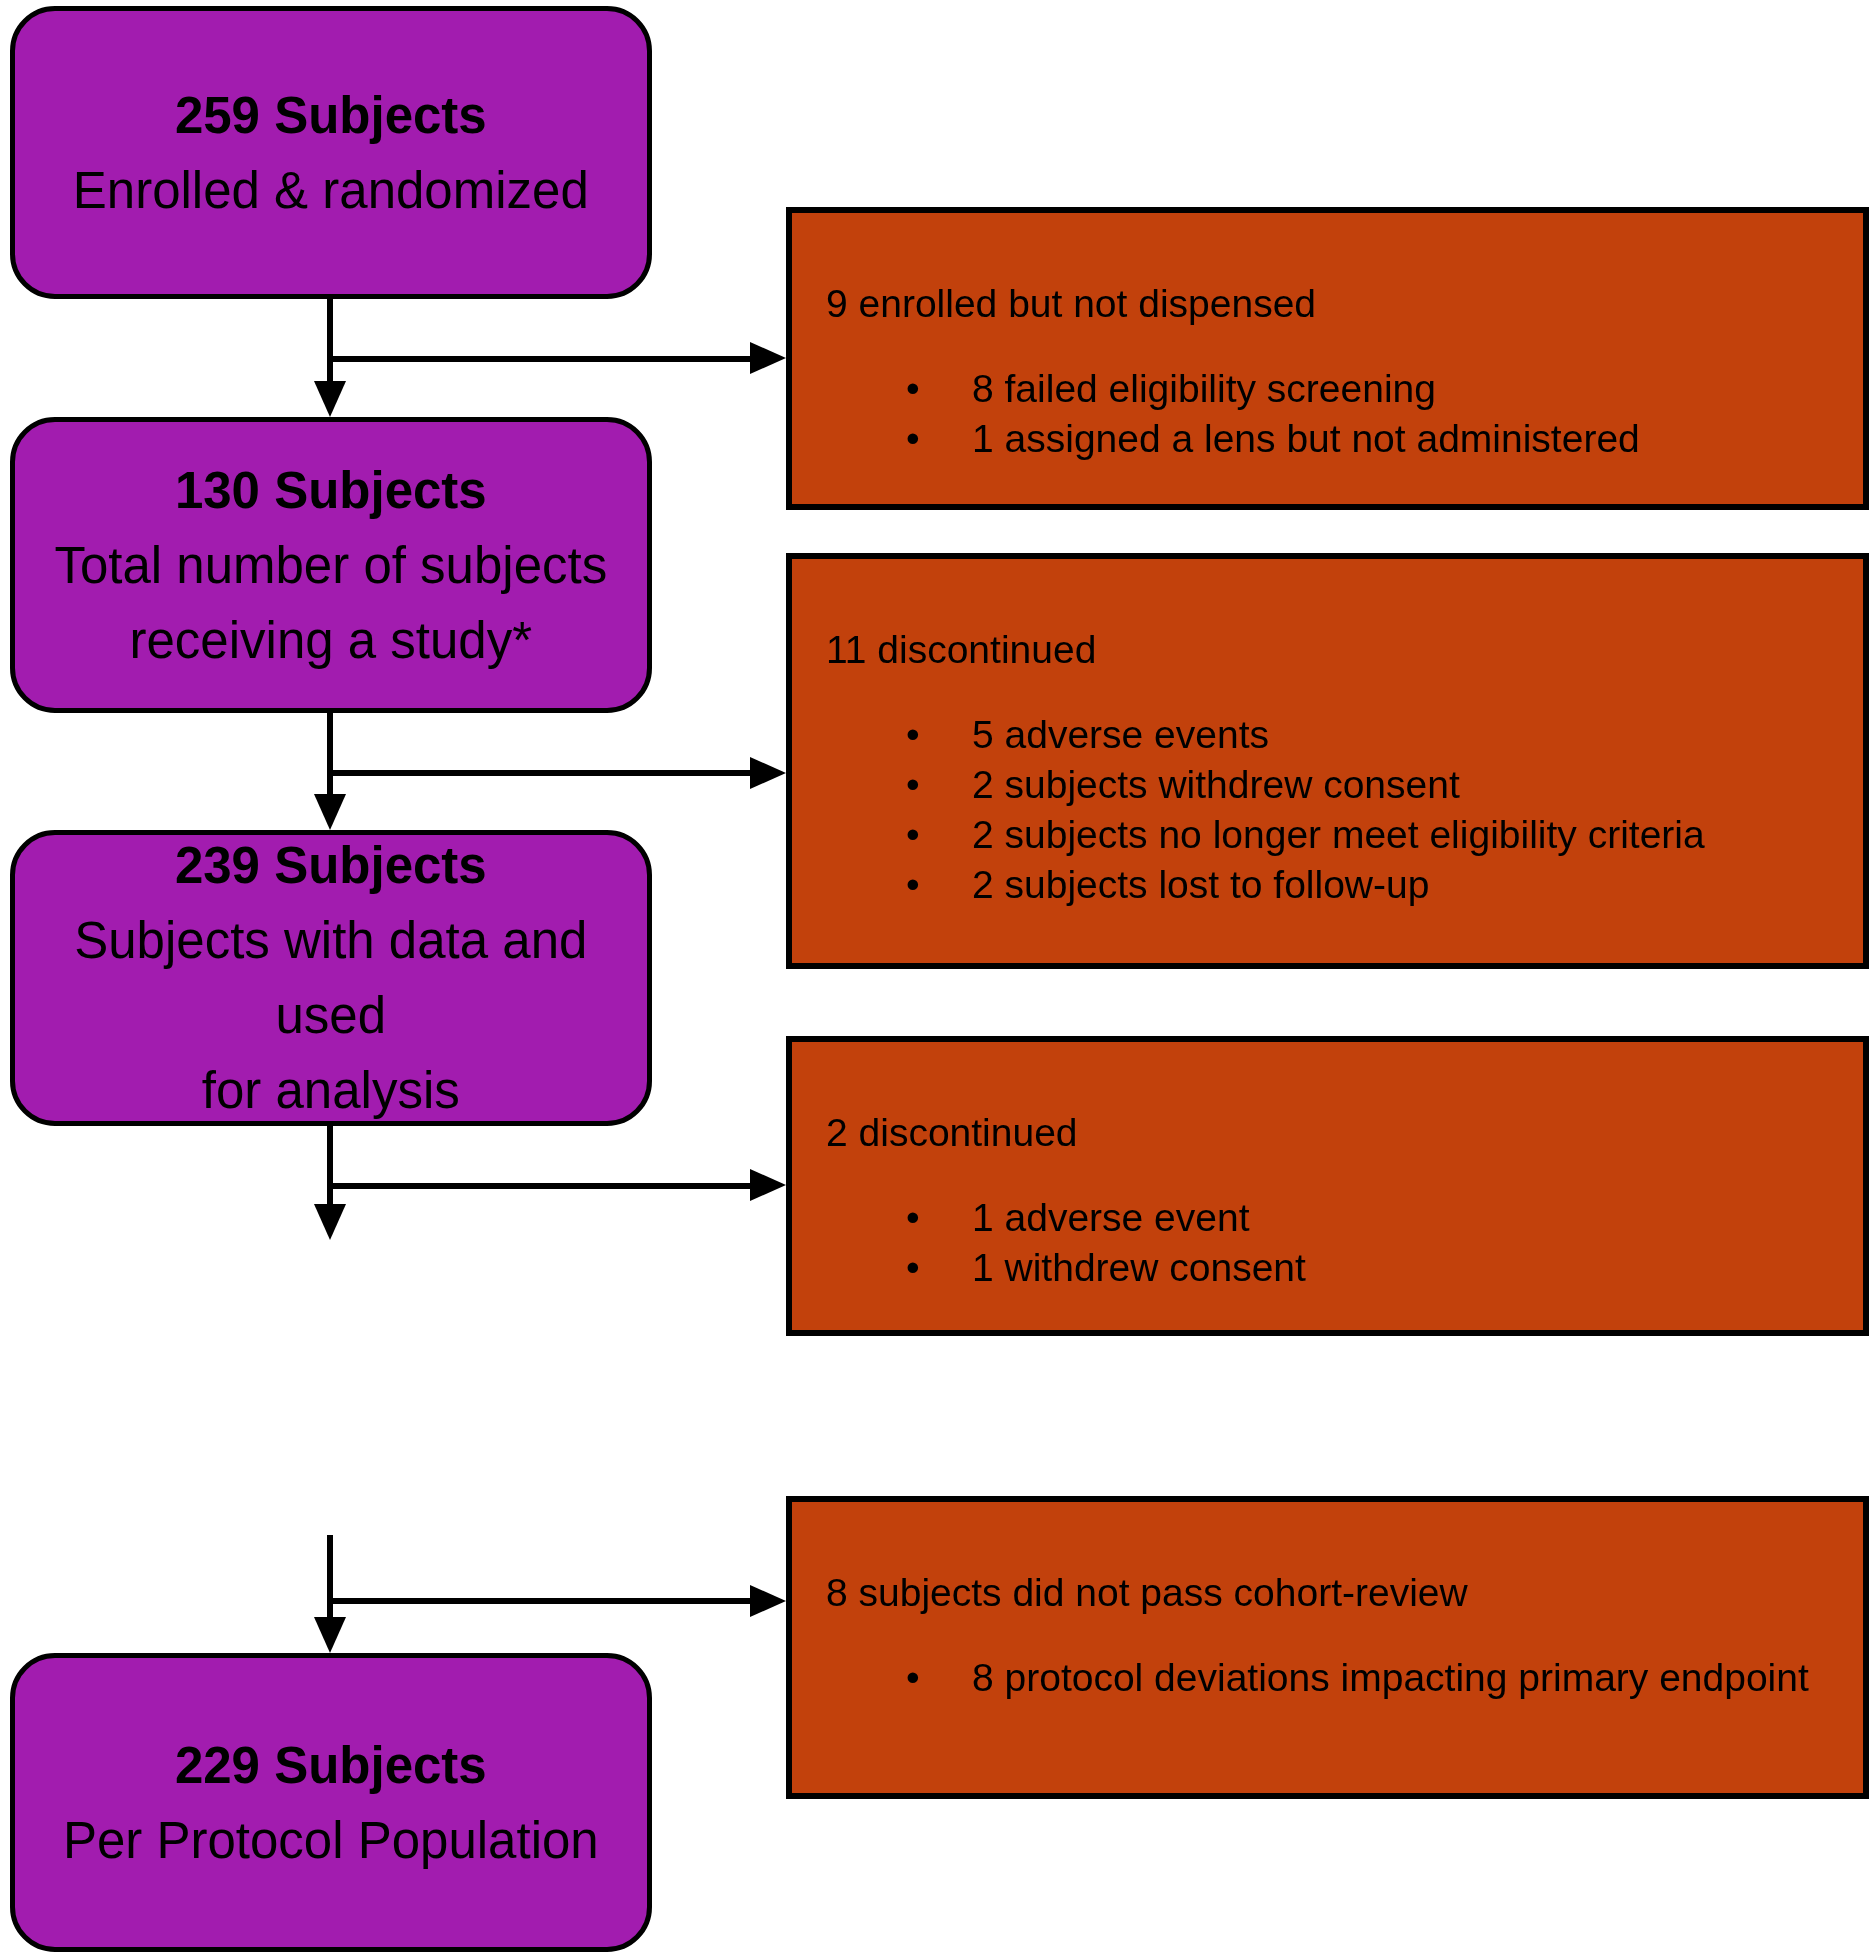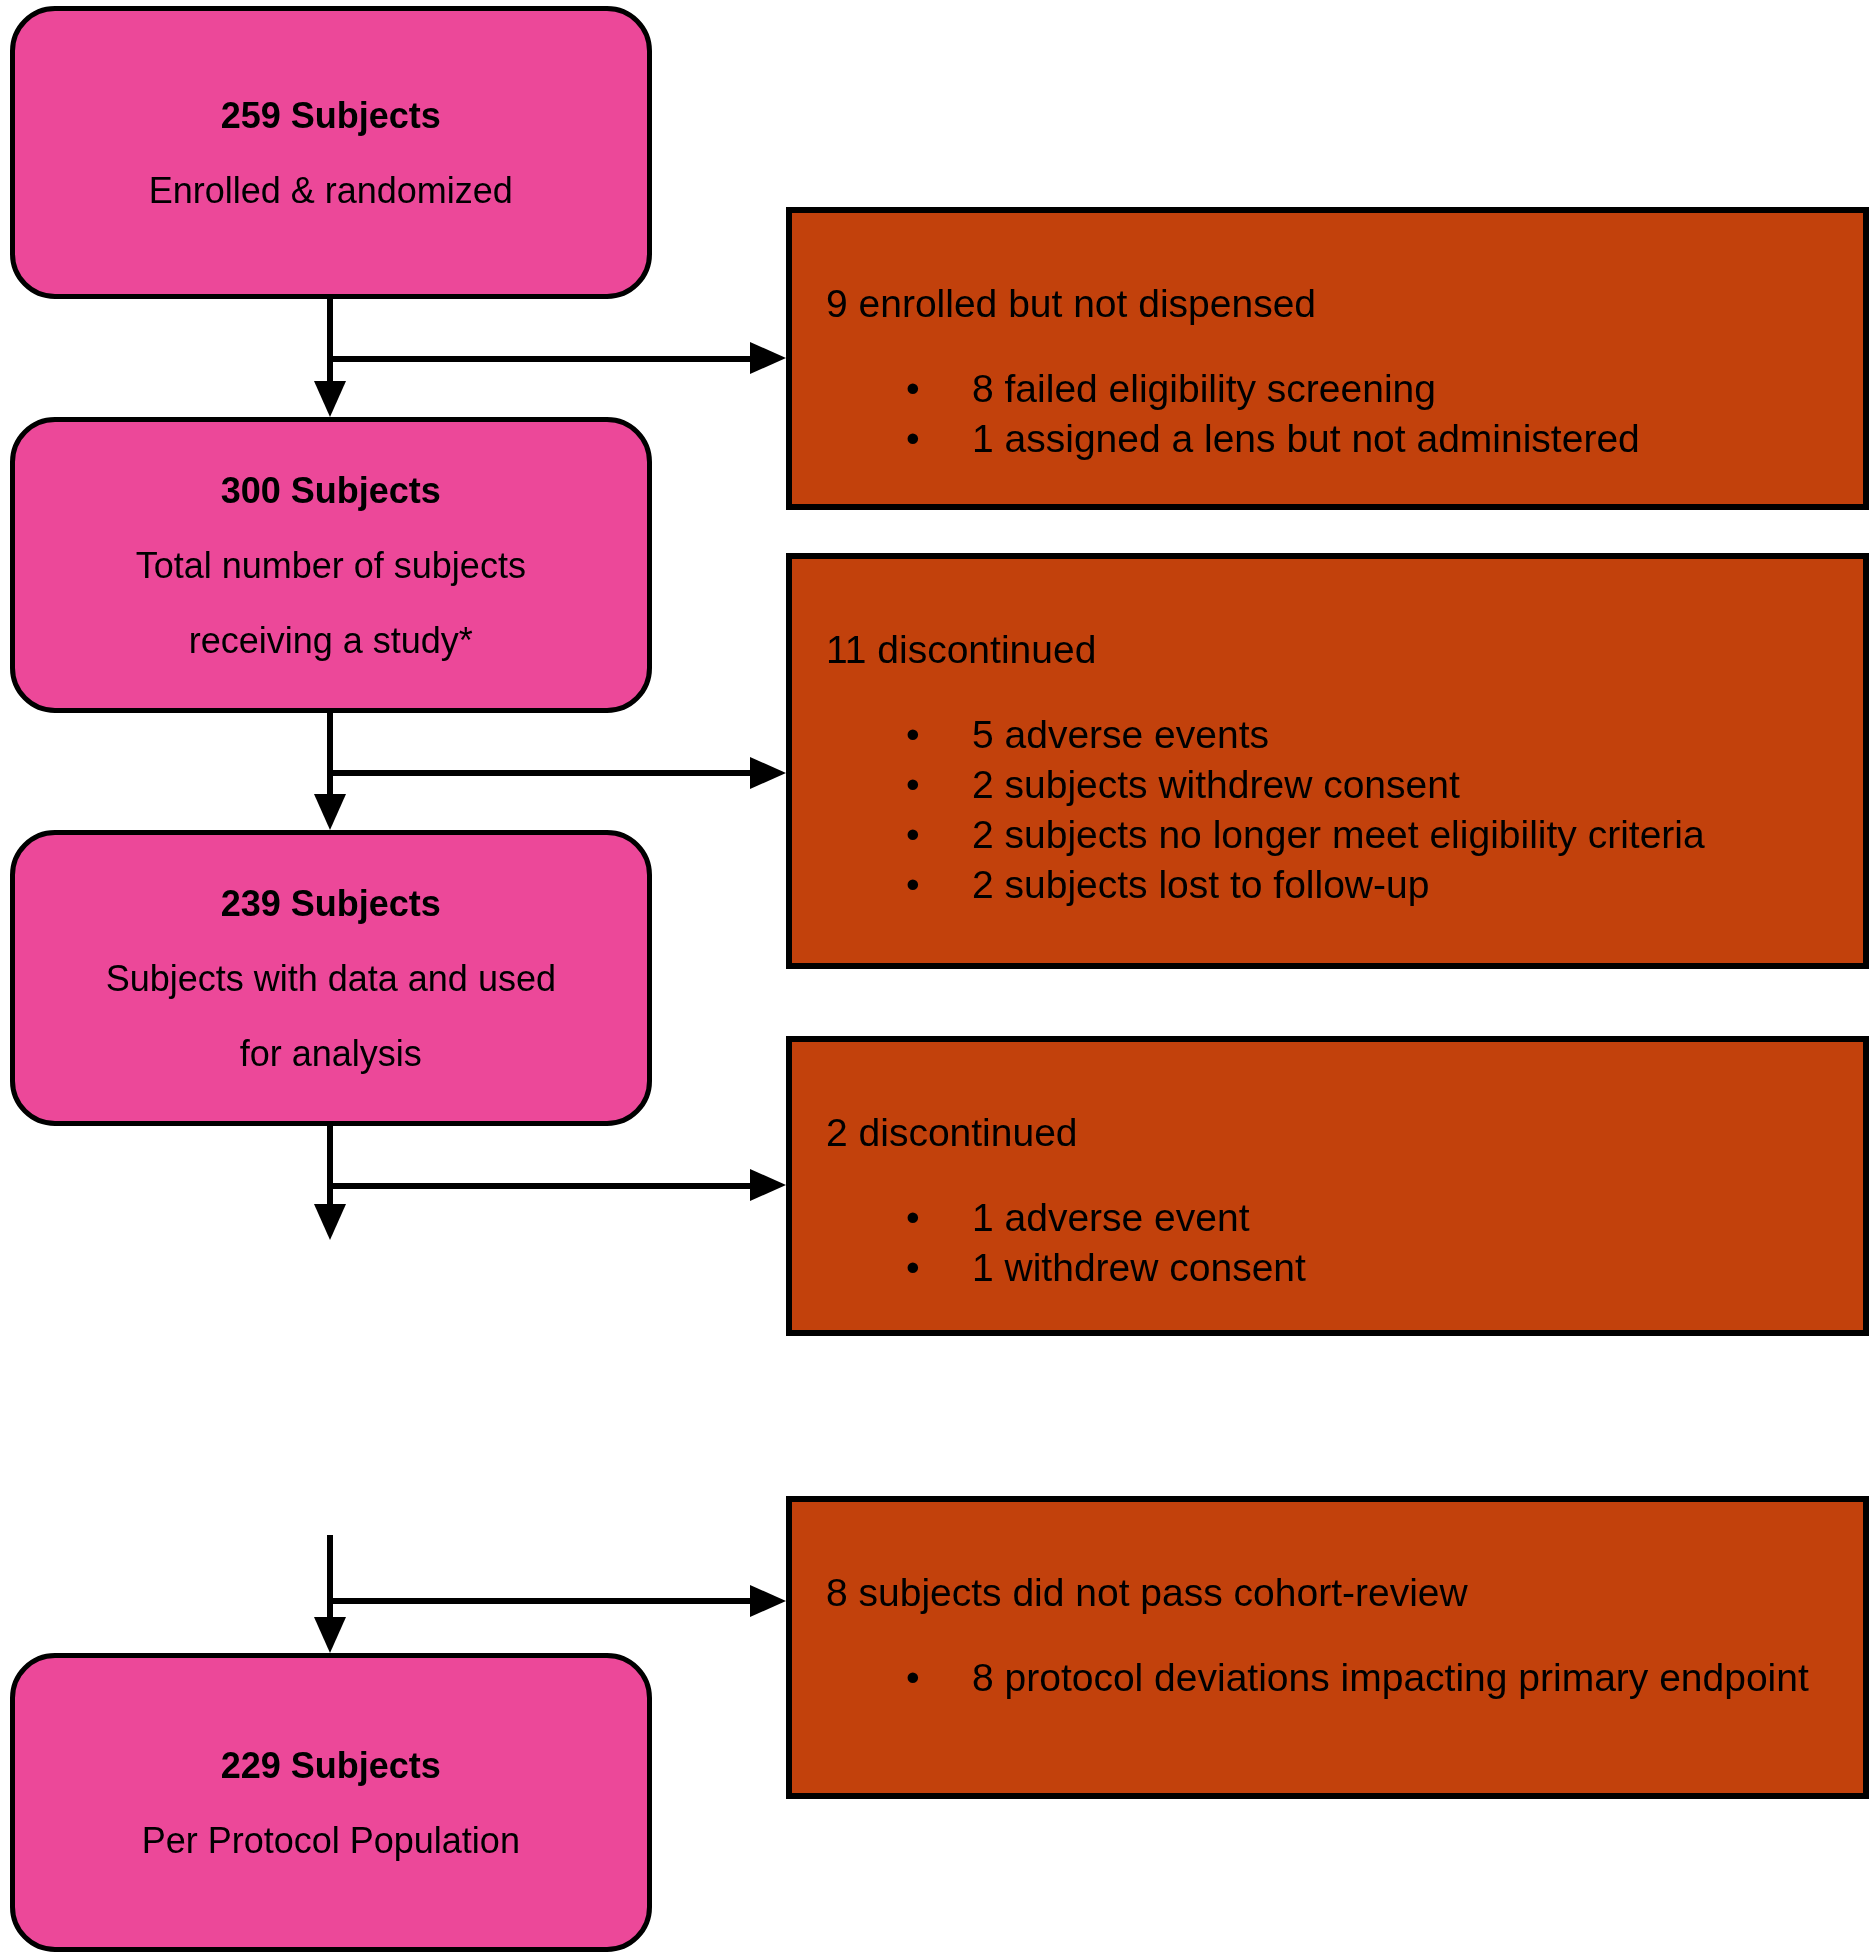--- a/index.html
+++ b/index.html
@@ -17,27 +17,27 @@
   }
 
   
   .lbox {
     position: absolute;
     left: 9.8px;
     width: 642px;
     box-sizing: border-box;
     border: 5.3px solid #000000;
     border-radius: 45px;
-    background: #ec4899;
+    background: #a21caf;
     display: flex;
     flex-direction: column;
     align-items: center;
     justify-content: center;
     text-align: center;
-    font-size: 36px;
+    font-size: 51px;
     line-height: 75px;
   }
   .lbox .ltitle { font-weight: bold; display: block; }
   .lbox .lsub   { display: block; }
 
   .lbox1 { top: 6px;    height: 293px; }
   .lbox2 { top: 417px;  height: 296px; }
   .lbox3 { top: 830px; height: 296px; }
   .lbox4 { top: 1240px; height: 296px; }
   .lbox5 { top: 1653px; height: 299px; }
@@ -131,21 +131,21 @@
 <body>
 
 <div id="diagram">
 
   <div class="lbox lbox1">
     <span class="ltitle">259 Subjects</span>
     <span class="lsub">Enrolled &amp; randomized</span>
   </div>
 
   <div class="lbox lbox2">
-    <span class="ltitle">300 Subjects</span>
+    <span class="ltitle">130 Subjects</span>
     <span class="lsub">Total number of subjects</span>
     <span class="lsub">receiving a study*</span>
   </div>
 
   <div class="lbox lbox3">
     <span class="ltitle">239 Subjects</span>
     <span class="lsub">Subjects with data and used</span>
     <span class="lsub">for analysis</span>
   </div>
 

